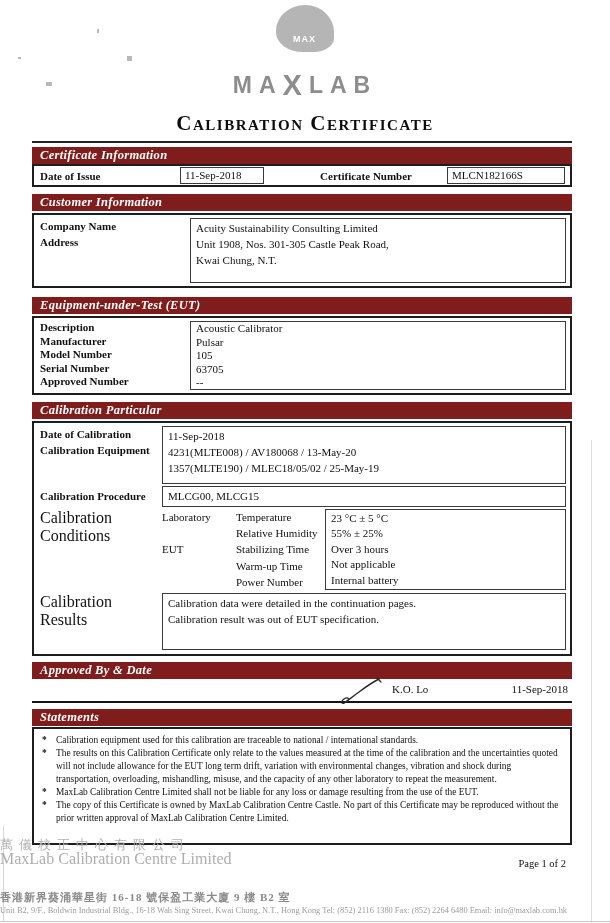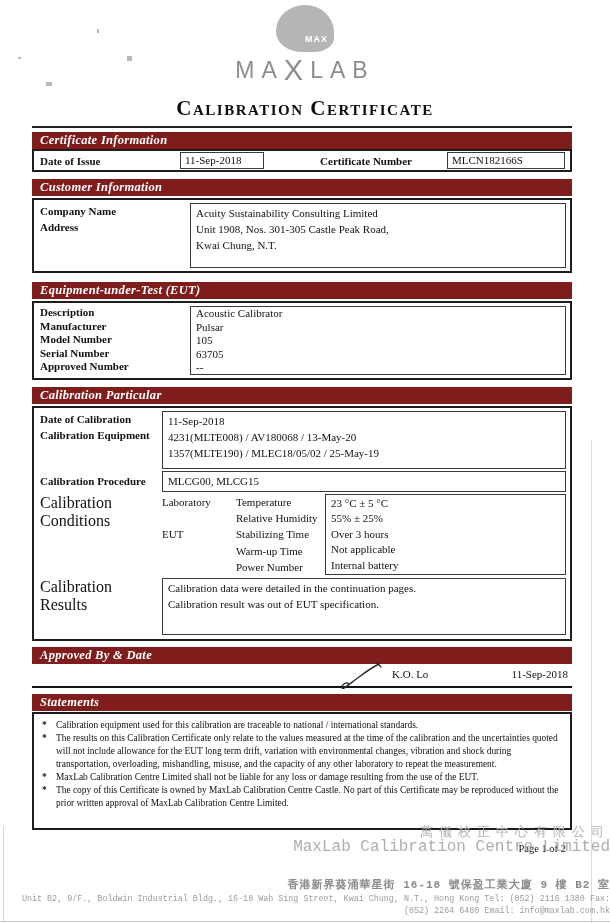--- a/index.html
+++ b/index.html
@@ -14,26 +14,26 @@
   .scan-line-bottom{position:absolute;left:0;right:0;bottom:1px;height:1px;background:#c9c9c9;}
   .scan-line-left{position:absolute;left:3px;bottom:2px;height:95px;width:1px;background:#d6d6d6;}
 
   
   .logo-wrap{padding-top:5px;text-align:center;}
   .logo-blob{
     position:relative;width:58px;height:47px;margin:0 auto;background:#b5b5b5;
     border-radius:50% 50% 34% 46% / 55% 58% 30% 42%;
   }
   .logo-mark{
-    position:absolute;right:6px;bottom:8px;color:#fff;
+    position:absolute;right:18px;bottom:8px;color:#fff;
     font-family:"Liberation Sans", sans-serif;font-weight:bold;font-size:9px;letter-spacing:1px;
   }
   .wordmark{
-    margin-top:4px;text-align:center;color:#8d8d8d;
-    font-family:"Liberation Sans", sans-serif;font-weight:normal;
+    margin-top:19px;text-align:center;color:#8d8d8d;
+    font-family:"Liberation Sans", sans-serif;font-weight:bold;
     font-size:23px;letter-spacing:7px;line-height:28px;
   }
   .wordmark .bigx{font-size:29px;vertical-align:-2px;}
   .doc-title{
     margin-top:12px;text-align:center;font-weight:bold;
     font-variant:small-caps;font-size:21px;letter-spacing:1.5px;color:#0d0d0d;
   }
 
   
   .content{position:relative;margin:0 32px;width:540px;}
@@ -98,22 +98,22 @@
   .approve-date{position:absolute;right:4px;top:4px;font-size:11px;}
 
   
   .stmt-box{padding:5px 6px 18px 6px;}
   .stmt-item{display:grid;grid-template-columns:16px 1fr;font-size:9.4px;line-height:13px;}
   .stmt-item .marker{font-weight:bold;padding-left:2px;}
 
   .page-num{margin-top:13px;text-align:right;font-size:10.5px;padding-right:6px;}
 
   
-  .footer{position:absolute;left:0;right:0;bottom:6px;text-align:right;
-    font-family:Liberation Mono, monospace;}
+  .footer{position:absolute;left:0;right:0;bottom:6px;text-align:left;
+    font-family:Liberation Serif, serif;}
   .f-cn1{color:#b2b2b2;font-size:13px;letter-spacing:6px;line-height:15px;}
   .f-en{color:#aeaeae;font-size:16px;line-height:14px;}
   .f-cn2{color:#8a8a8a;font-size:11px;font-weight:bold;letter-spacing:1px;line-height:14px;margin-top:24px;}
   .f-addr{color:#9c9c9c;font-size:8.4px;line-height:12px;margin-top:1px;}
 </style>
 </head>
 <body>
 
 <div class="page">
 

